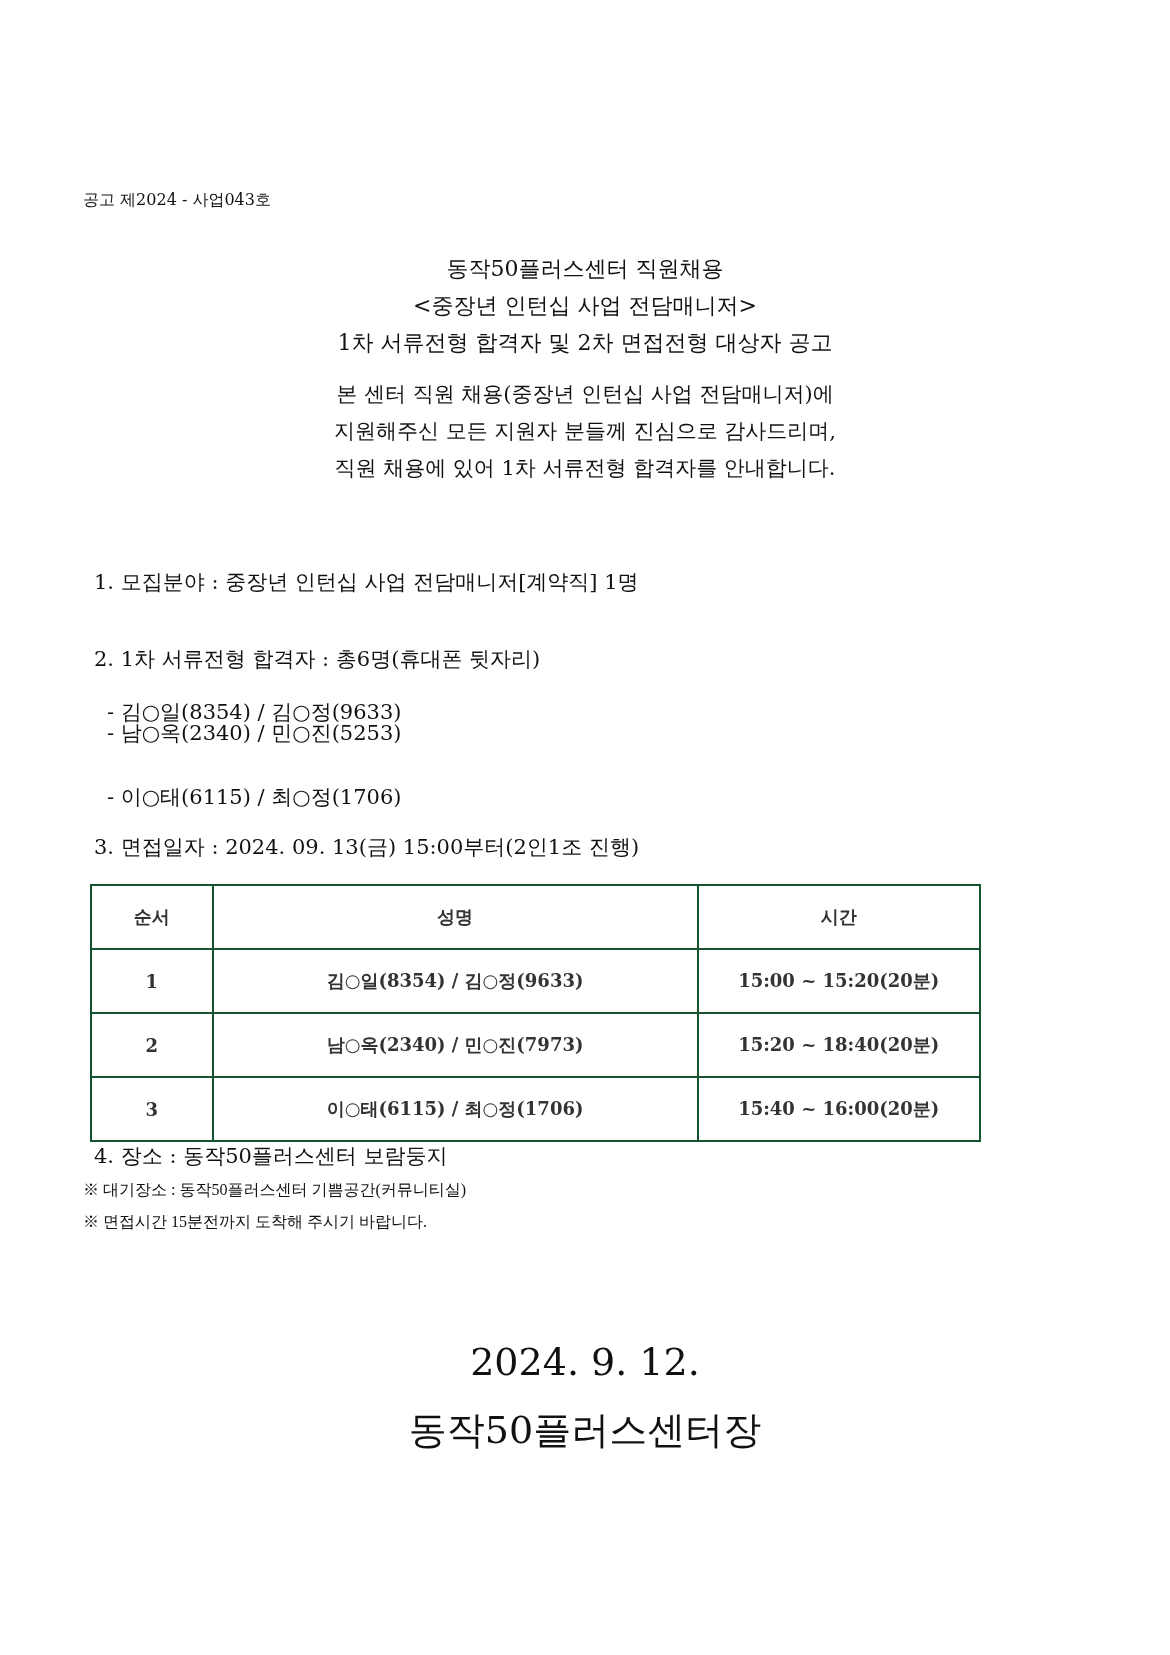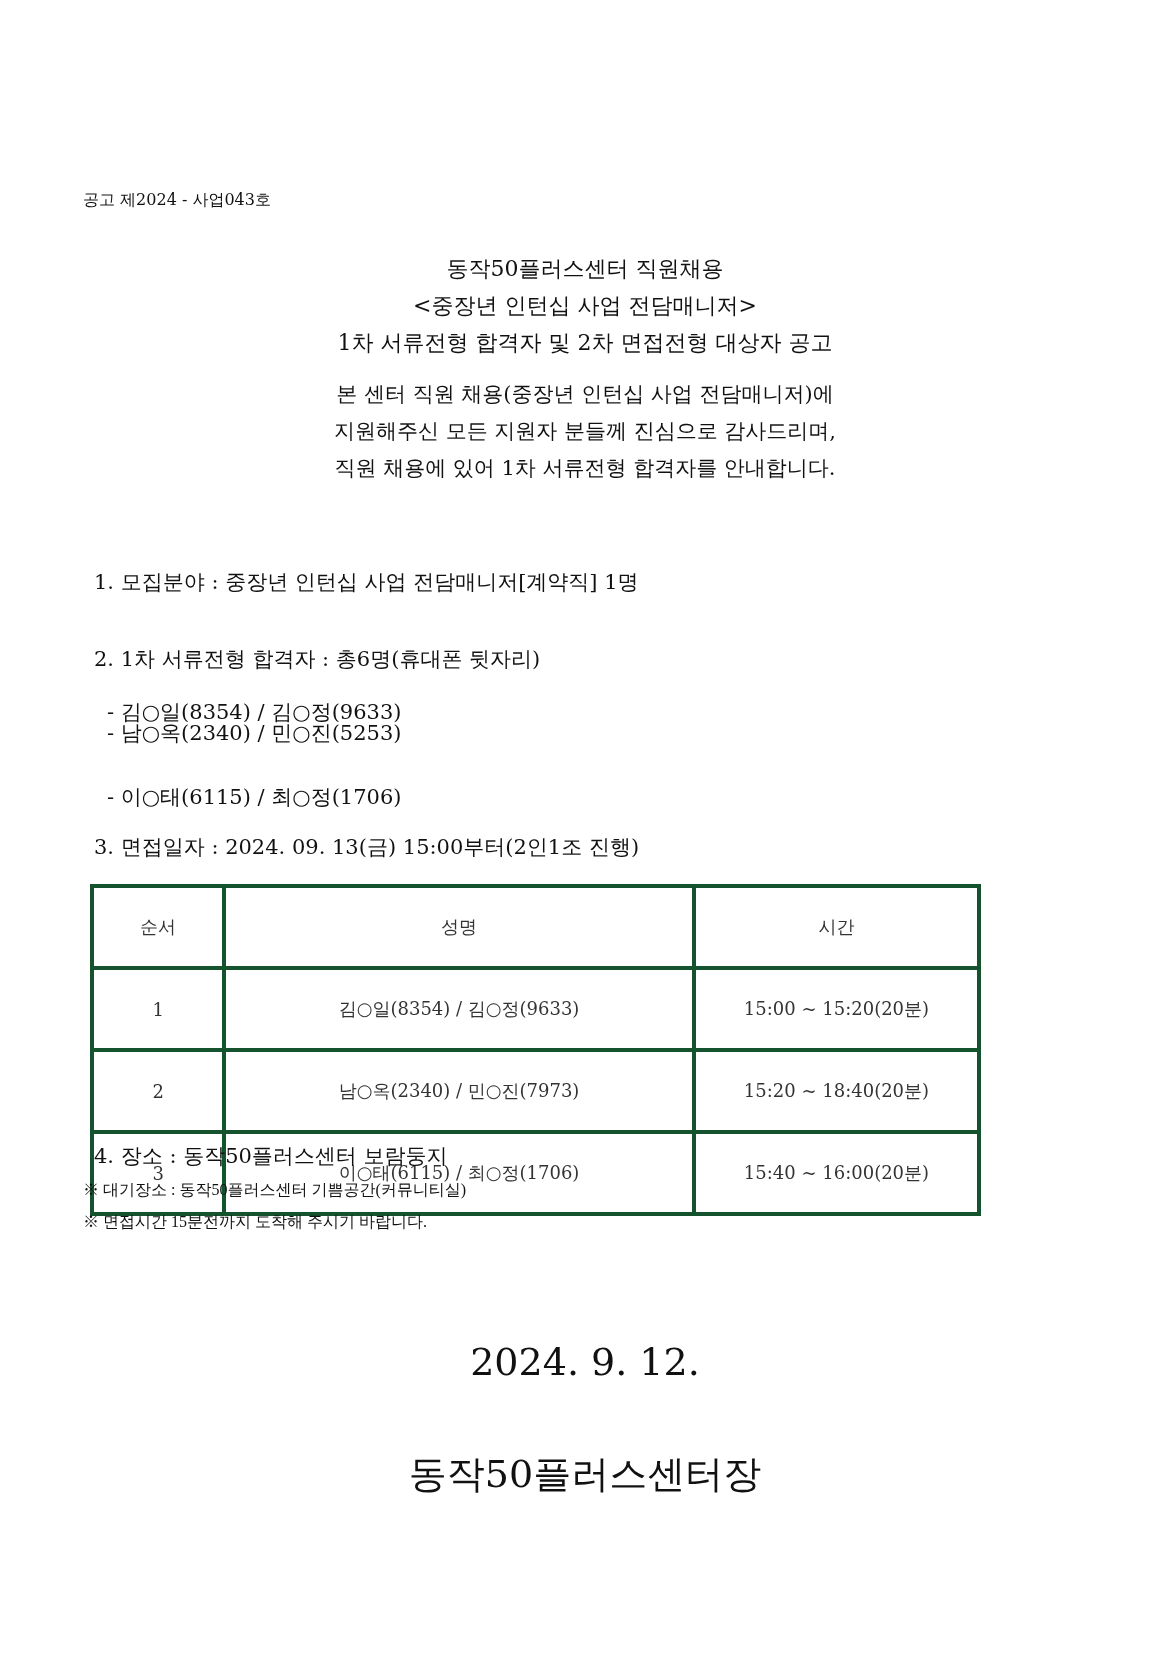--- a/index.html
+++ b/index.html
@@ -6,25 +6,25 @@
   body { width:1170px; height:1655px; position:relative; color:#111; font-family:"DejaVu Serif","Liberation Serif",serif; }
   .abs { position:absolute; white-space:nowrap; }
   .notice-no { left:83px; top:190px; font-size:16px; }
   .center-block { position:absolute; left:0; width:1170px; text-align:center; }
   .title { font-size:22px; line-height:37px; }
   .intro { font-size:21px; line-height:37px; }
   .sec { left:83px; font-size:21px;margin-left:11px; }
   .sub { left:107px; font-size:21px; }
   .note { left:83px; font-size:16px;font-family:Liberation Serif, serif; }
   table.schedule { position:absolute; left:90px; top:884px; width:891px; border-collapse:collapse; font-size:18px; color:#333; }
-  table.schedule td, table.schedule th { border:4px solid #14532d; text-align:center; font-weight:normal; height:54px; padding:12px; }
+  table.schedule td, table.schedule th { border:2px solid #14532d; text-align:center; font-weight:bold; height:54px; padding:4px; }
   table.schedule th { height:54px; }
   .col1 { width:116px; } .col2 { width:494px; } .col3 { width:281px; }
   .date { font-size:38px; top:1340px; }
-  .org { font-size:38px; top:1405px;margin-top:44px; }
+  .org { font-size:38px; top:1405px; }
 </style>
 </head>
 <body>
 
 <div class="abs notice-no">공고 제2024 - 사업043호</div>
 
 <div class="center-block title" style="top:250px;">
   <div>동작50플러스센터 직원채용</div>
   <div>&lt;중장년 인턴십 사업 전담매니저&gt;</div>
   <div>1차 서류전형 합격자 및 2차 면접전형 대상자 공고</div>

